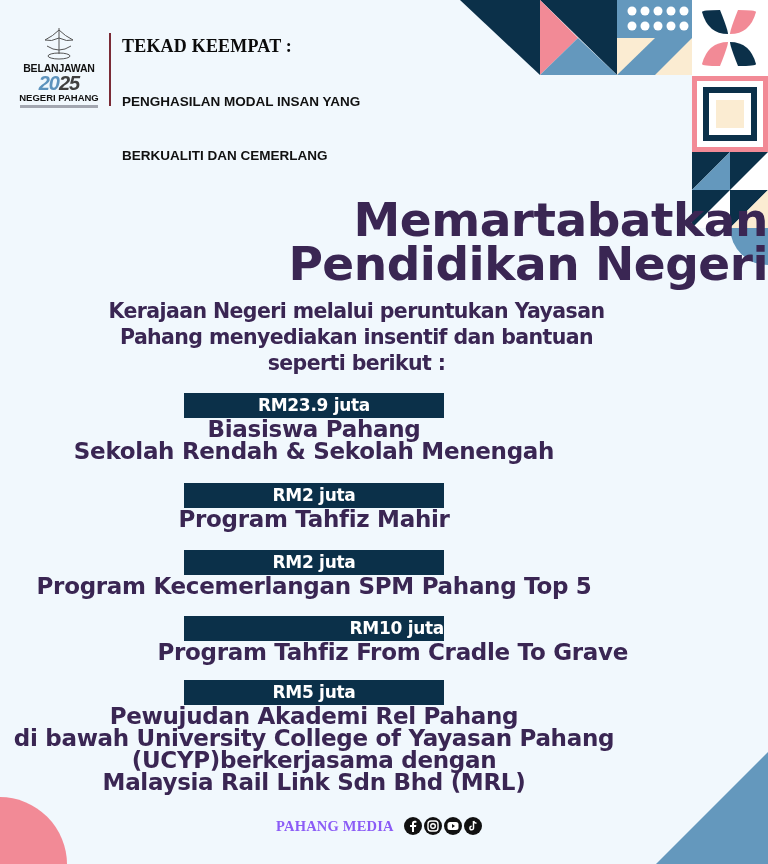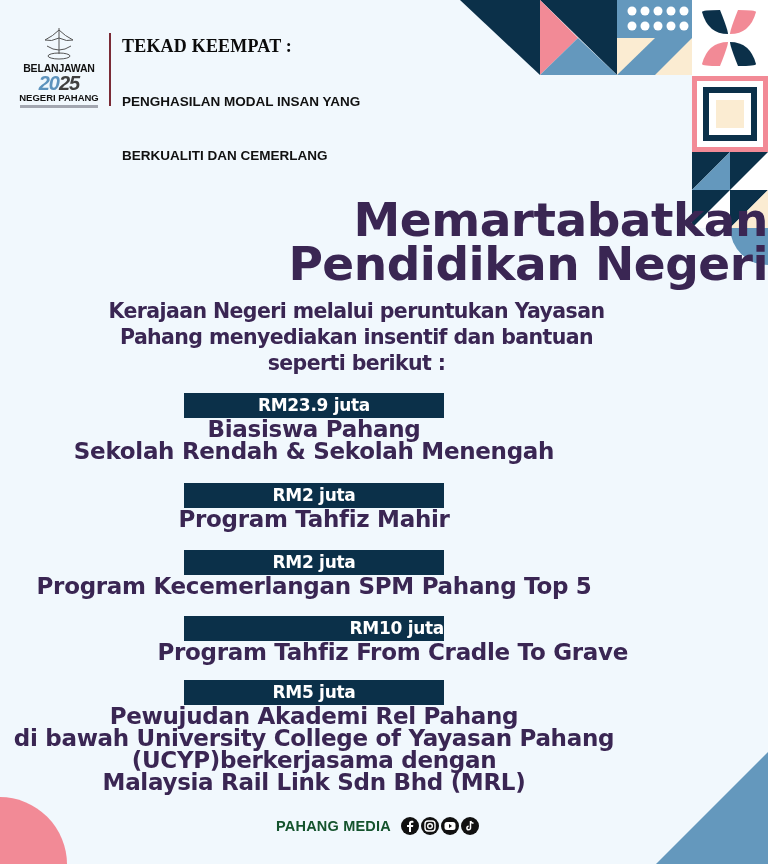--- a/index.html
+++ b/index.html
@@ -30,21 +30,21 @@
   .intro { left: 0; width: 713px; top: 298px; text-align: center; font-family: "DejaVu Sans", sans-serif; font-weight: 700; font-size: 20.5px; line-height: 26px; color: #3a2653; letter-spacing: -0.6px; }
 
   .item { left: 0; width: 628px; text-align: center; }
   .item .bar {
     width: 260px; height: 25px; margin: 0 auto; background: #0b3049;
     color: #fff; font-family: "DejaVu Sans", sans-serif; font-weight: 700; font-size: 17px; line-height: 25px; letter-spacing: -0.3px;
   }
   .item .desc { font-family: "DejaVu Sans", sans-serif; font-weight: 600; font-size: 23px; line-height: 22px; color: #3a2653; letter-spacing: -0.3px; }
 
   .footer { left: 276px; top: 817px; display: flex; align-items: center; gap: 10px; }
-  .footer .label { font-family: Liberation Sans, sans-serif; font-weight: 700; font-size: 14.5px; color: #14532d; letter-spacing: 0.2px; }
+  .footer .label { font-family: Liberation Serif, serif; font-weight: 700; font-size: 14.5px; color: #8b5cf6; letter-spacing: 0.2px; }
   .footer .icons { display: flex; gap: 2px; }
   .footer .ic { width: 18px; height: 18px; border-radius: 50%; background: #111; display: flex; align-items: center; justify-content: center; }
 
   
   .deco svg { display: block; }
 </style>
 </head>
 <body>
 
 <div class="abs deco" style="left:460px; top:0; width:308px; height:270px;">

